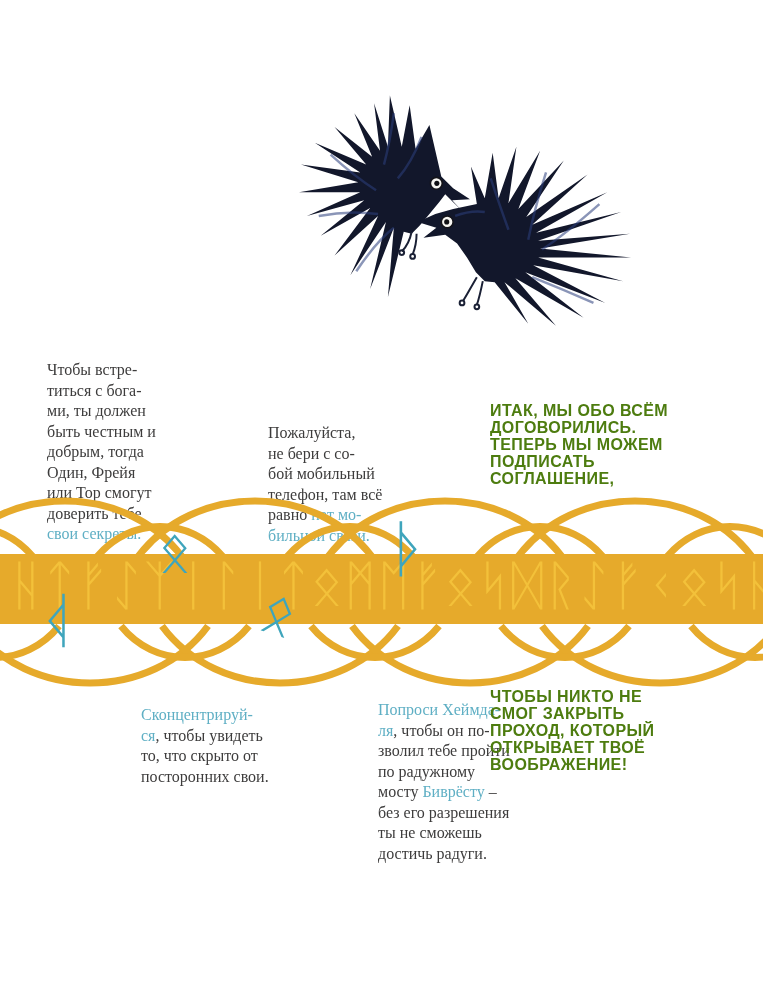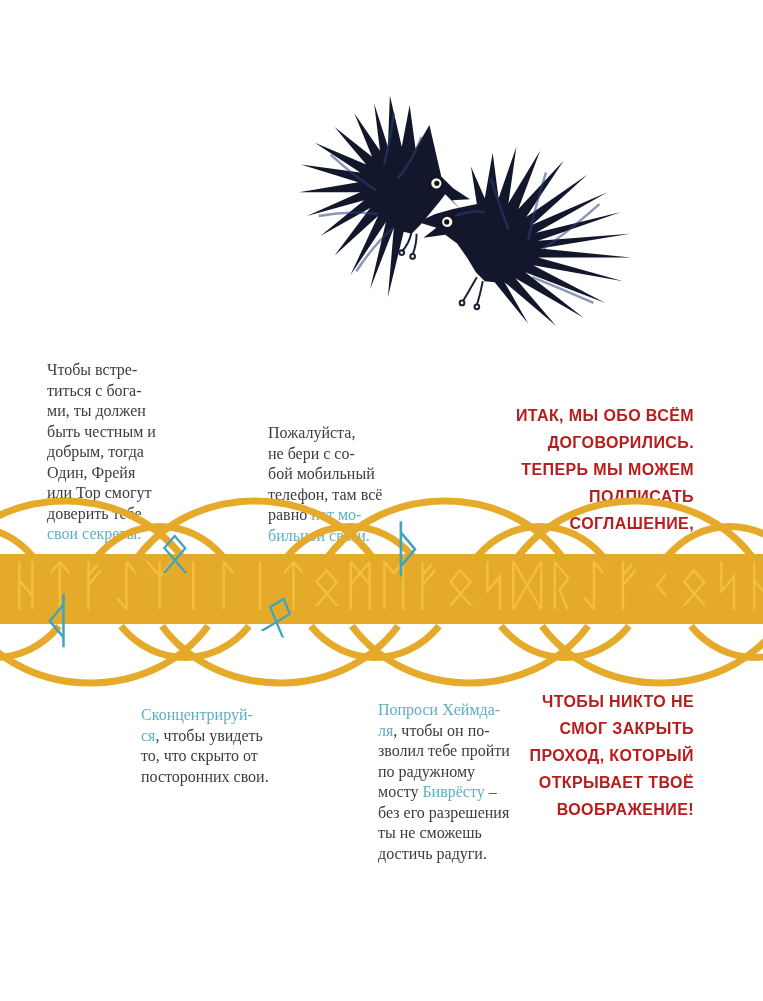--- a/index.html
+++ b/index.html
@@ -8,23 +8,23 @@
     background:#ffffff;overflow:hidden;
     font-family:"Liberation Serif",serif;
   }
   .para{
     position:absolute;white-space:pre-line;
     font-size:16px;line-height:20.5px;color:#3d3c3c;
     font-family:"Liberation Serif",serif;
   }
   .accent{color:#5fafc4;}
   .heading{
-    position:absolute;white-space:pre-line;text-align:right;
+    position:absolute;white-space:pre-line;text-align:left;
     font-family:"Liberation Sans",sans-serif;font-weight:bold;
-    font-size:16px;line-height:27px;letter-spacing:.4px;color:#b91c1c;
+    font-size:16px;line-height:17px;letter-spacing:.4px;color:#4d7c0f;
   }
   #ravens{position:absolute;left:297px;top:93px;width:336px;height:238px;}
   .knot{position:absolute;left:0;width:763px;display:block;}
   #knot-top{top:496px;height:58px;}
   #knot-bottom{top:624px;height:64px;}
   #rune-band{
     position:absolute;left:0;top:554px;width:763px;height:70px;
     background:#e6aa2b;overflow:hidden;
   }
   #rune-band-text{

